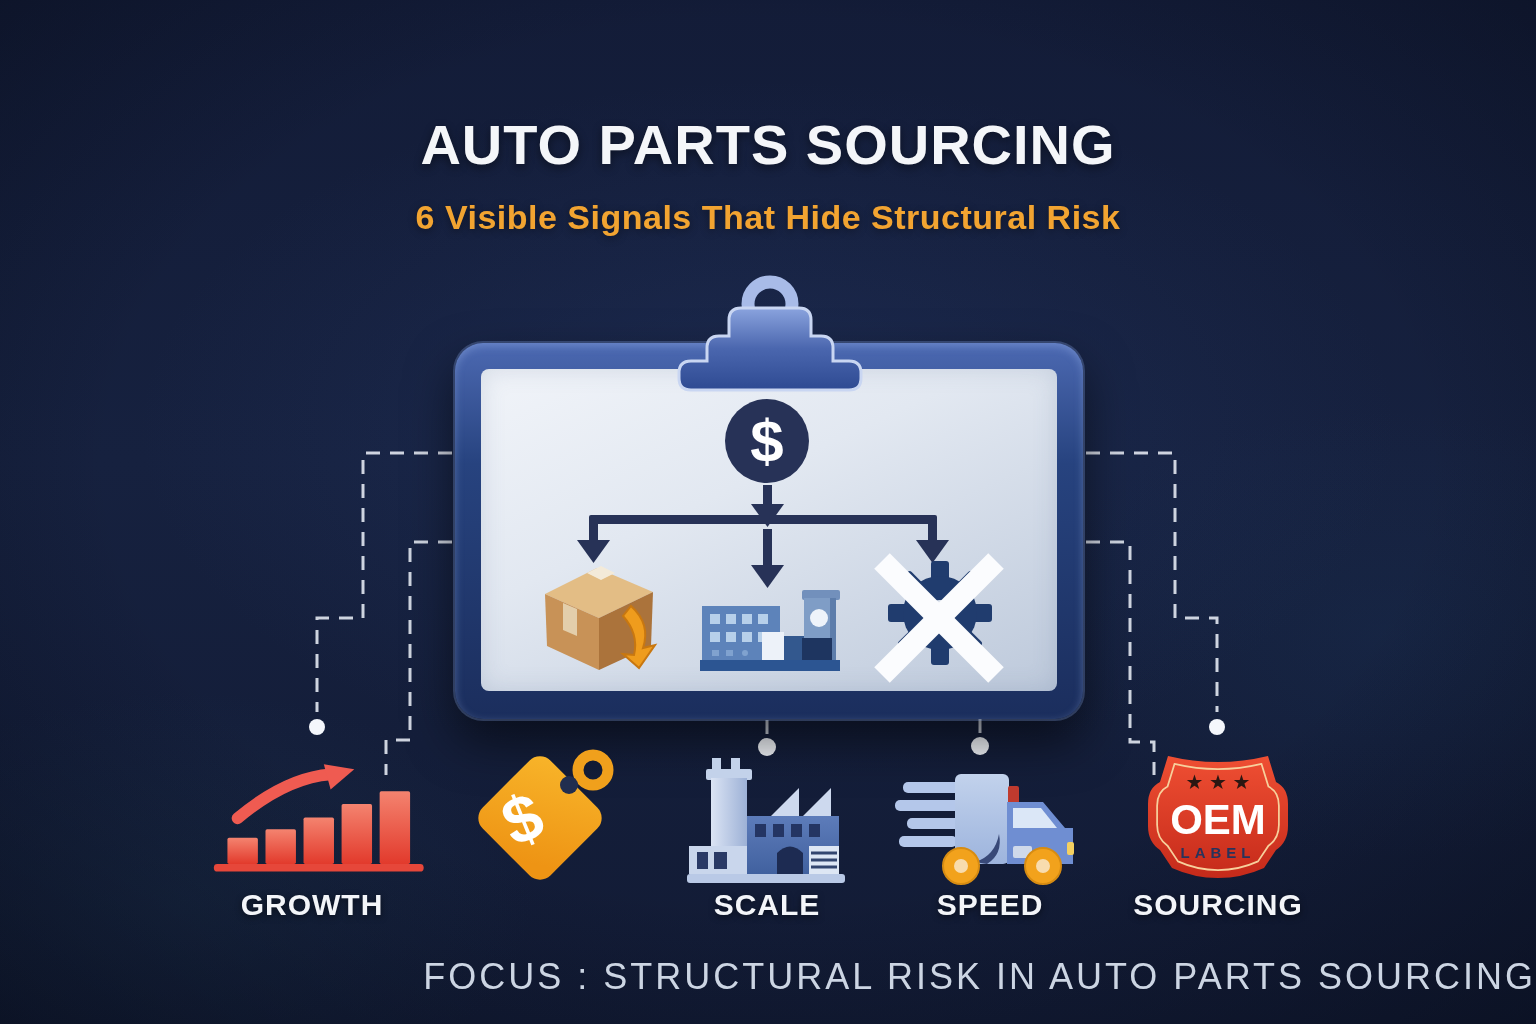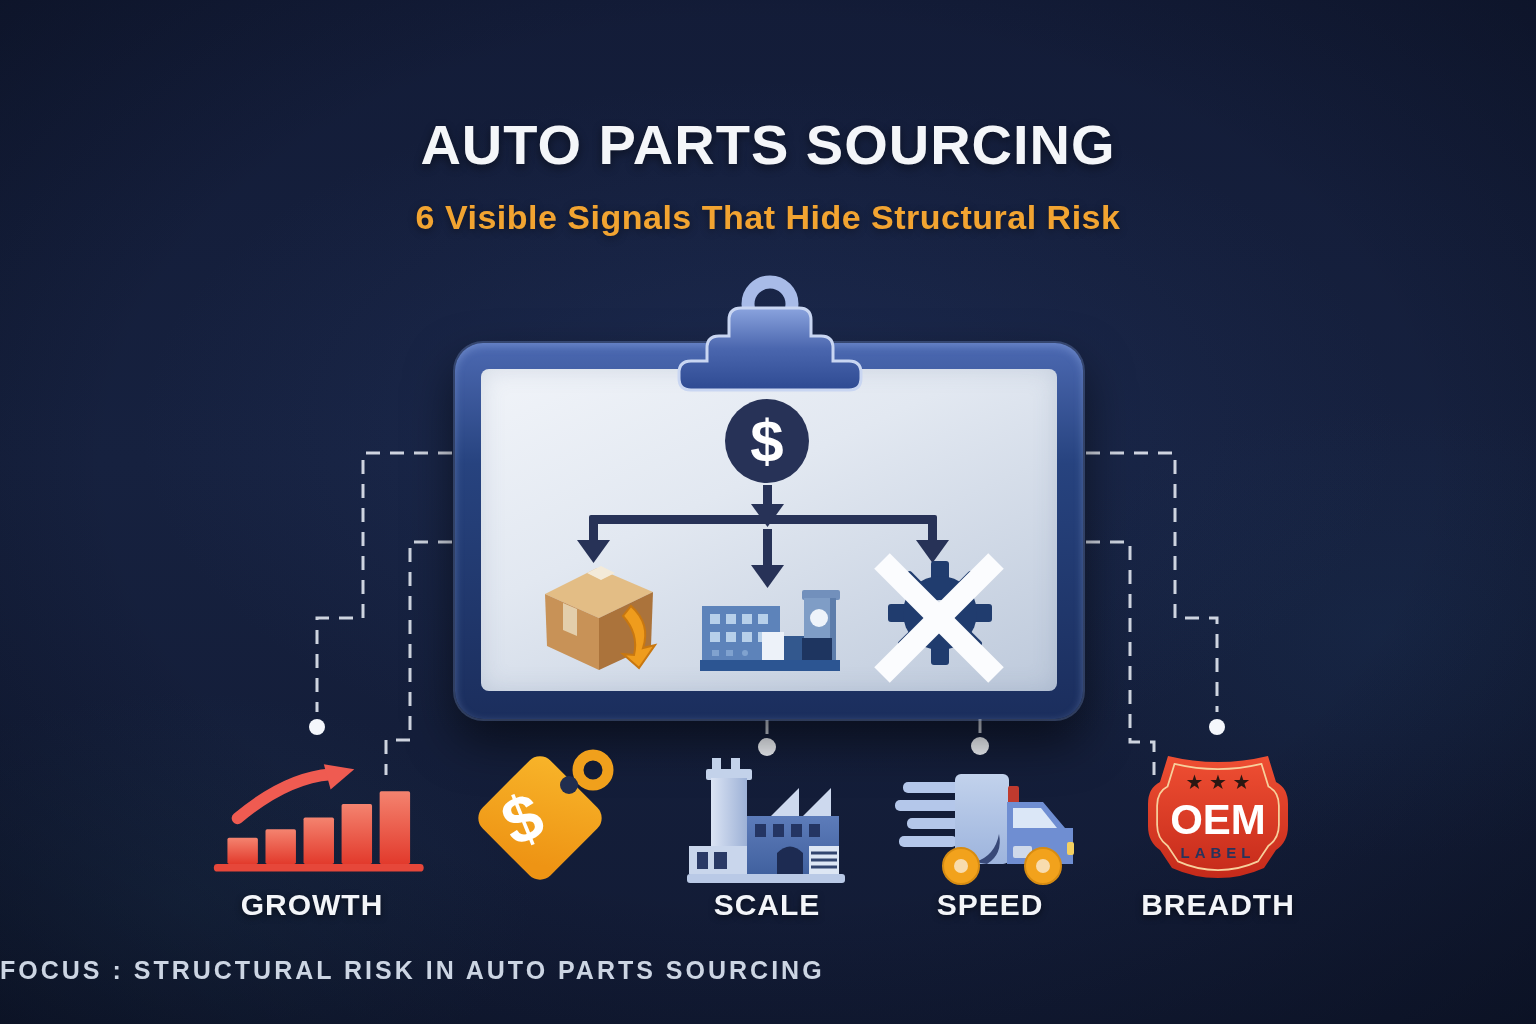--- a/index.html
+++ b/index.html
@@ -47,22 +47,22 @@
   .abs { position:absolute; }
 
   .signal { position:absolute; width:230px; text-align:center; }
   .signal .label {
     margin-top:0; font-size:30px; font-weight:700; letter-spacing:1px;
     color:#f3f5f9; text-shadow:0 2px 6px rgba(0,0,0,0.5);
   }
   .icon-box { display:flex; align-items:flex-end; justify-content:center; height:150px; }
 
   .footer {
-    position:absolute; top:956px; left:0; width:100%; text-align:left;
-    font-size:25px; font-weight:700; letter-spacing:3px; color:#ccd5e3;
+    position:absolute; top:956px; left:0; width:100%; text-align:right;
+    font-size:36px; font-weight:400; letter-spacing:3px; color:#ccd5e3;
   }
 </style>
 </head>
 <body>
 
 <div class="canvas">
   <div class="vignette"></div>
 
   <div class="title">AUTO PARTS SOURCING</div>
   <div class="subtitle">6 Visible Signals That Hide Structural Risk</div>
@@ -307,17 +307,17 @@
         </defs>
         <path d="M30,14 Q80,26 130,14 L138,40 Q150,46 150,62 V84 Q150,100 138,108 L126,126
                  Q104,136 80,136 Q56,136 34,126 L22,108 Q10,100 10,84 V62 Q10,46 22,40 Z" fill="url(#badgeG)"></path>
         <path d="M30,14 Q80,26 130,14 L138,40 Q150,46 150,62 V84 Q150,100 138,108 L126,126
                  Q104,136 80,136 Q56,136 34,126 L22,108 Q10,100 10,84 V62 Q10,46 22,40 Z" fill="none" stroke="#f7d09c" stroke-width="2" transform="translate(80,75) scale(0.87) translate(-80,-75)"></path>
         <text x="80" y="47" text-anchor="middle" font-size="20" fill="#2b1712">★ ★ ★</text>
         <text x="80" y="92" text-anchor="middle" font-size="42" font-weight="bold" fill="#ffffff">OEM</text>
         <text x="80" y="116" text-anchor="middle" font-size="15" font-weight="bold" fill="#27335c" letter-spacing="5">LABEL</text>
       </svg>
     </div>
-    <div class="label">BREADTH</div>
+    <div class="label">SOURCING</div>
   </div>
 
   <div class="footer">FOCUS : STRUCTURAL RISK IN AUTO PARTS SOURCING</div>
 </div>
 
 </body></html>

